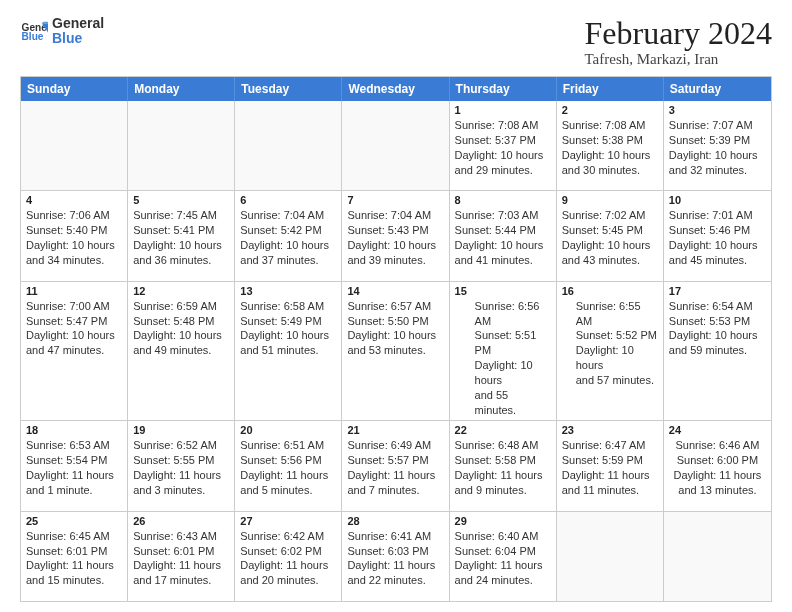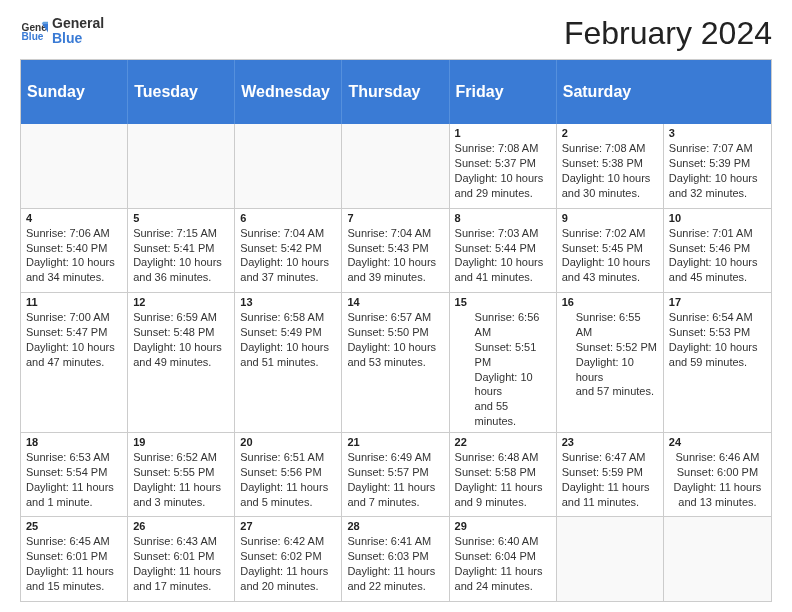--- a/index.html
+++ b/index.html
@@ -26,20 +26,21 @@
     .logo {
       display: flex;
       align-items: center;
       gap: 4px;
     }
     .logo-icon {
       width: 28px;
       height: 28px;
     }
     .title-block {
+      font-family: Liberation Serif, serif;
     }
     .month-year {
       font-size: 32px;
       font-weight: normal;
       color: #222;
       line-height: 1.1;
     }
     .location {
       font-size: 15px;
       color: #444;
@@ -50,23 +51,23 @@
       flex-direction: column;
       border: 1px solid #ccc;
     }
     .cal-header {
       display: grid;
       grid-template-columns: repeat(7, 1fr);
       background: #3a7bd5;
     }
     .cal-header-cell {
       color: #fff;
-      font-size: 16px;
+      font-size: 12px;
       font-weight: bold;
-      padding: 23px 6px;
+      padding: 5px 6px;
       text-align: left;
       border-right: 1px solid #5590dd;
     }
     .cal-header-cell:last-child { border-right: none; }
     .cal-body {
       flex: 1;
       display: flex;
       flex-direction: column;
     }
     .cal-row {
@@ -110,26 +111,28 @@
         <polygon points="28,8 36,8 36,20" fill="#3a7bd5"></polygon>
         <polygon points="30,6 36,6 36,8 28,8" fill="#5ba0e0"></polygon>
       </svg>
       <div style="display:flex;flex-direction:column;line-height:1.1;">
         <span style="font-size:14px;font-weight:bold;color:#333;">General</span>
         <span style="font-size:14px;font-weight:bold;color:#3a7bd5;">Blue</span>
       </div>
     </div>
     <div class="title-block">
       <div class="month-year">February 2024</div>
+      <div class="location">Tafresh, Markazi, Iran</div>
     </div>
   </div>
 
   <div class="calendar">
     <div class="cal-header">
       <div class="cal-header-cell">Sunday</div>
+      <div class="cal-header-cell">Monday</div>
       <div class="cal-header-cell">Tuesday</div>
       <div class="cal-header-cell">Wednesday</div>
       <div class="cal-header-cell">Thursday</div>
       <div class="cal-header-cell">Friday</div>
       <div class="cal-header-cell">Saturday</div>
     </div>
     <div class="cal-body" id="cal-body">
     <div class="cal-row">
           <div class="cal-cell empty"></div>
           <div class="cal-cell empty"></div>
@@ -160,21 +163,21 @@
         <div class="cal-row">
           <div class="cal-cell">
             <div class="day-num">4</div>
             <div class="day-info" style="white-space: pre-line;">Sunrise: 7:06 AM
 Sunset: 5:40 PM
 Daylight: 10 hours
 and 34 minutes.</div>
           </div>
           <div class="cal-cell">
             <div class="day-num">5</div>
-            <div class="day-info" style="white-space: pre-line;">Sunrise: 7:15 AM
+            <div class="day-info" style="white-space: pre-line;">Sunrise: 7:45 AM
 Sunset: 5:41 PM
 Daylight: 10 hours
 and 36 minutes.</div>
           </div>
           <div class="cal-cell">
             <div class="day-num">6</div>
             <div class="day-info" style="white-space: pre-line;">Sunrise: 7:04 AM
 Sunset: 5:42 PM
 Daylight: 10 hours
 and 37 minutes.</div>

